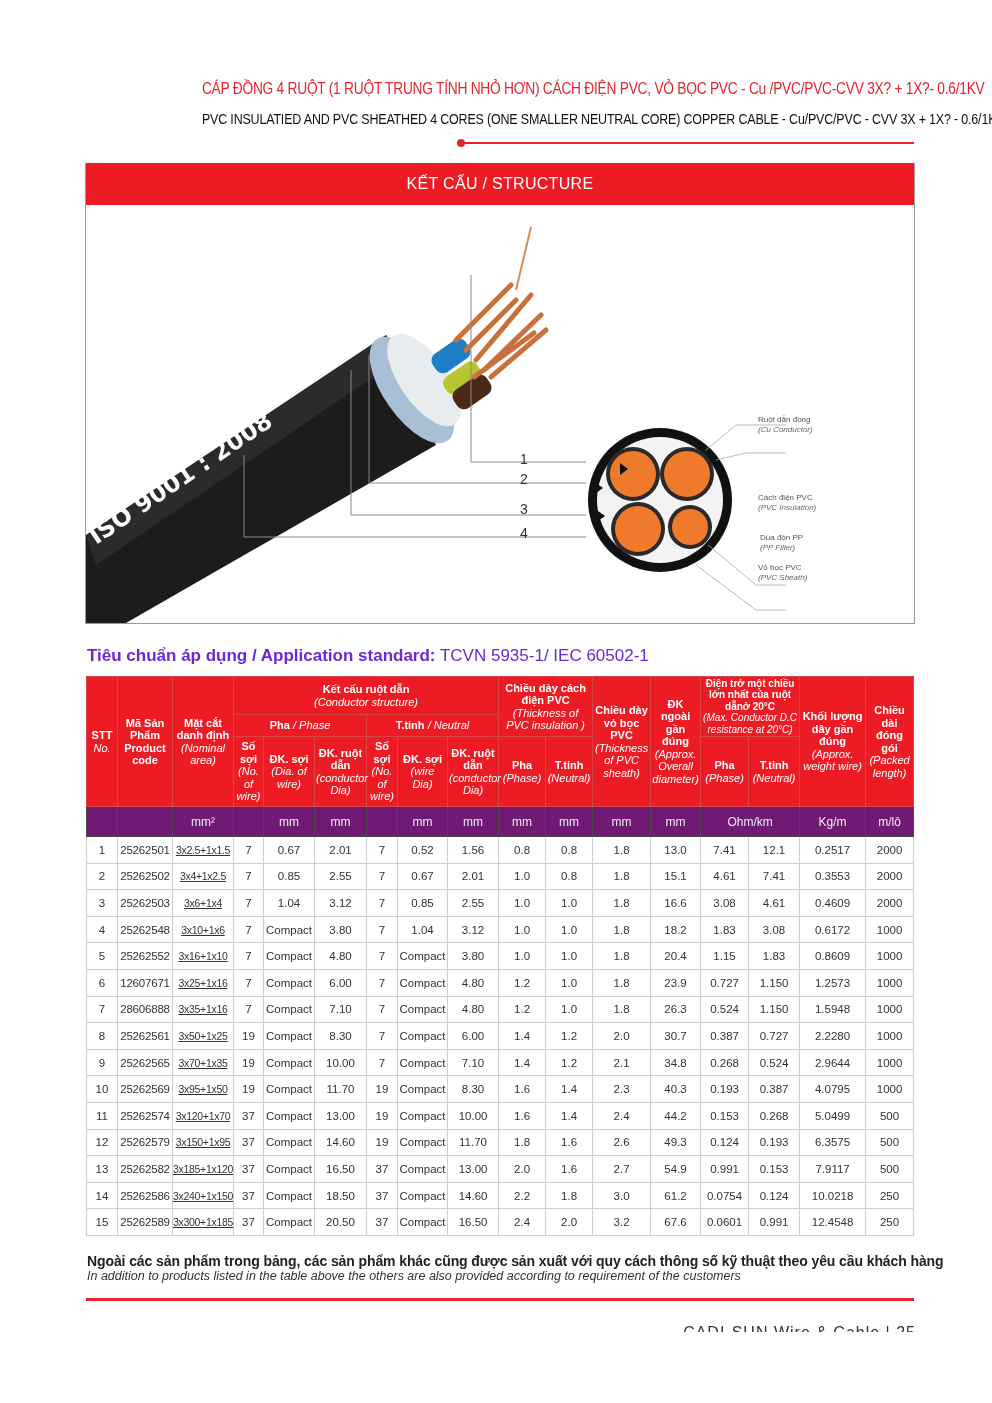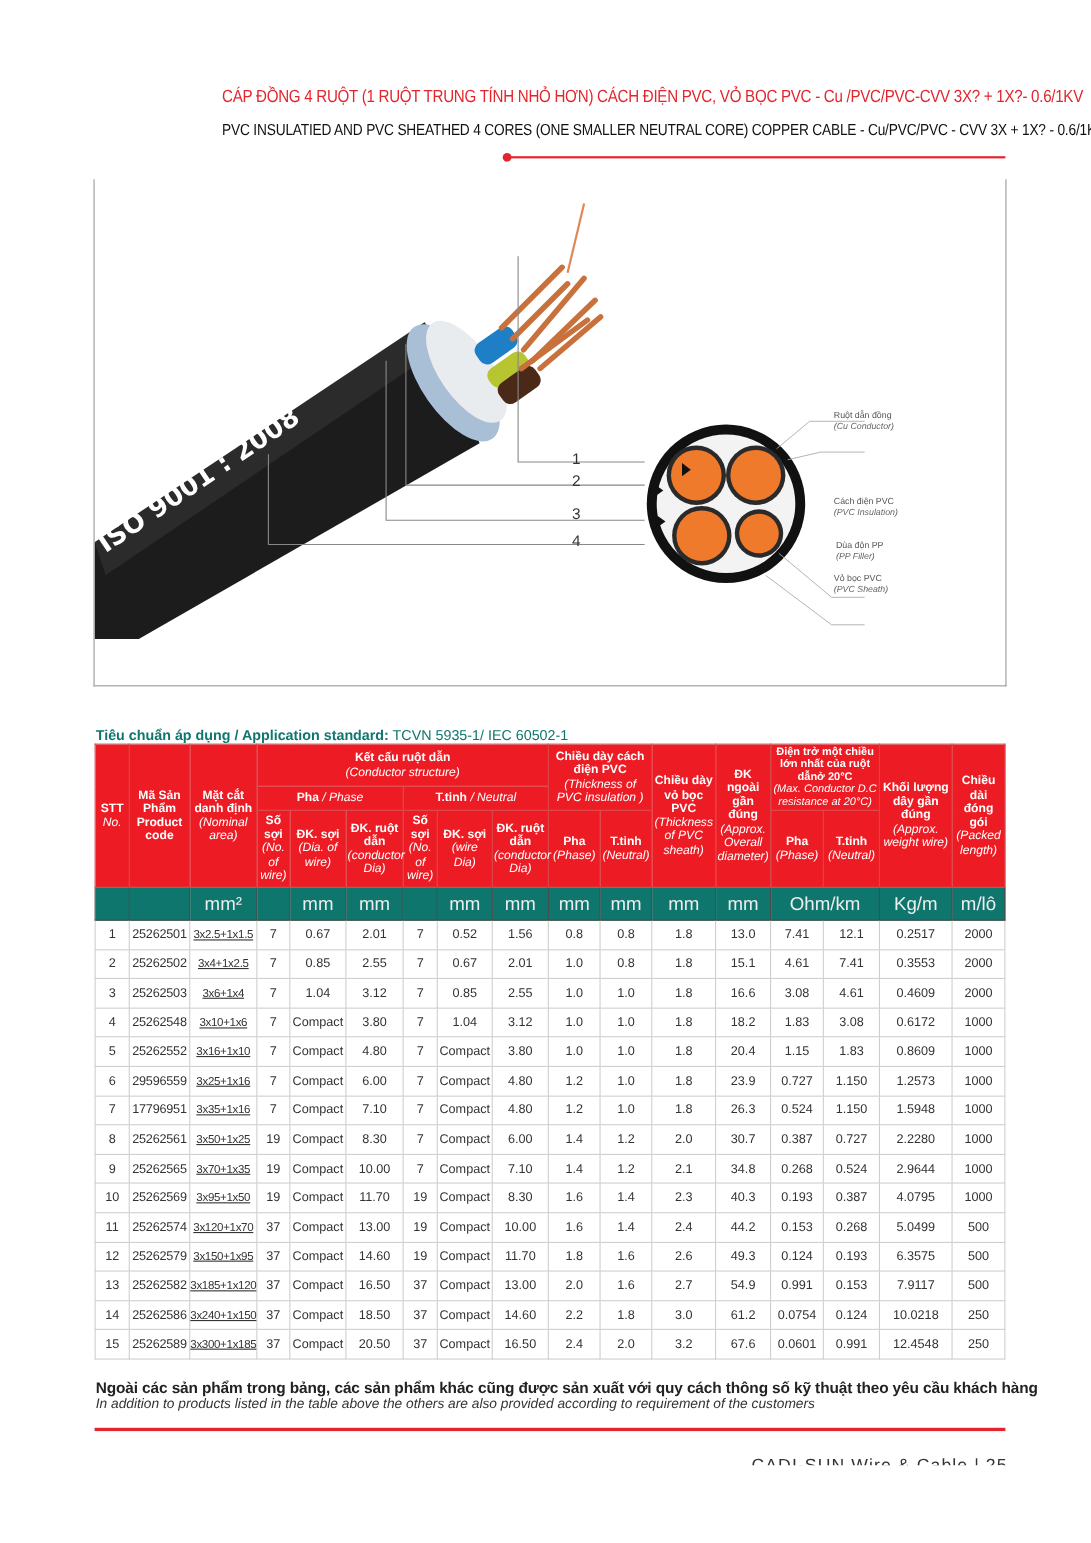--- a/index.html
+++ b/index.html
@@ -10,45 +10,46 @@
   .title-dot { position:absolute; left:457px; top:139px; width:8px; height:8px; border-radius:50%; background:#e3262d; }
 
   .structure { position:absolute; left:85px; top:163px; width:828px; height:460px; border:1px solid #999; border-top:none; background:#fff; }
   .structure-head { height:42px; background:#ed1c24; color:#fff; font-size:16px; text-align:center; line-height:42px; letter-spacing:0.3px; }
   .structure-body { position:relative; height:418px; }
   .structure-body svg { position:absolute; left:0; top:0; }
   .lbl { position:absolute; font-size:8px; color:#555; line-height:10px; text-align:left; }
   .lbl i { color:#666; }
   .num { position:absolute; font-size:14px; color:#333; }
 
-  .std { position:absolute; left:87px; top:646px; font-size:13px; color:#0f766e;margin-top:15px; }
+  .std { position:absolute; left:87px; top:646px; font-size:17px; color:#6d28d9; }
   .std b { font-weight:bold; }
 
   table.spec { position:absolute; left:86px; top:676px; width:828px; border-collapse:collapse; table-layout:fixed; font-size:11.5px; }
   table.spec th { background:#ed1c24; color:#fff; font-weight:bold; font-size:11px; line-height:12.5px; border:1px solid #d84548; padding:0 1px; vertical-align:middle; text-align:center; }
   table.spec th i { font-weight:normal; font-style:italic; }
-  table.spec tr.units td { background:#0f766e; color:#eee; height:27px; border:1px solid #4a4a4a; text-align:center; font-size:17px; }
+  table.spec tr.units td { background:#701a75; color:#eee; height:27px; border:1px solid #4a4a4a; text-align:center; font-size:12px; }
   table.spec tbody td { height:25.6px; border:1px solid #cfcfcf; text-align:center; color:#333; font-size:11.5px; padding:0; }
   table.spec tbody td.area { font-size:10.5px; letter-spacing:-0.3px;text-decoration:underline; }
   table.spec tbody td.code { letter-spacing:-0.2px; }
 
   .note-vn { position:absolute; left:87px; top:1253px; font-size:14px; font-weight:bold; color:#222; letter-spacing:-0.1px; }
   .note-en { position:absolute; left:87px; top:1269px; font-size:12.5px; font-style:italic; color:#333; }
   .bottom-rule { position:absolute; left:86px; top:1298px; width:828px; height:3px; background:#e3262d; }
   .footer { position:absolute; right:76px; top:1323px; font-size:16px; color:#333; height:9px; overflow:hidden; line-height:20px; letter-spacing:1px; }
 </style>
 </head>
 <body>
 
 <div class="title-vn">CÁP ĐỒNG 4 RUỘT (1 RUỘT TRUNG TÍNH NHỎ HƠN) CÁCH ĐIỆN PVC, VỎ BỌC PVC - Cu /PVC/PVC-CVV 3X? + 1X?- 0.6/1KV</div>
 <div class="title-en">PVC INSULATIED AND PVC SHEATHED 4 CORES (ONE SMALLER NEUTRAL CORE) COPPER CABLE - Cu/PVC/PVC - CVV 3X + 1X? - 0.6/1KV</div>
 <div class="title-dot"></div>
 <div class="title-rule"></div>
 
 <section class="structure">
+  <div class="structure-head">KẾT CẤU / STRUCTURE</div>
   <div class="structure-body">
     <svg width="828" height="418" viewBox="0 0 828 418">
 
       <polygon points="0,330 0,418 40,418 350,240 300,130" fill="#1c1c1c"></polygon>
       <polygon points="0,330 300,130 320,150 10,360" fill="#3a3a3a" opacity="0.5"></polygon>
 
       <ellipse cx="326" cy="185" rx="28" ry="62" transform="rotate(-35 326 185)" fill="#a9bfd6"></ellipse>
       <ellipse cx="338" cy="175" rx="24" ry="54" transform="rotate(-35 338 175)" fill="#e9ecef"></ellipse>
 
       <rect x="345" y="140" width="40" height="22" rx="8" transform="rotate(-35 365 151)" fill="#1e7fc6"></rect>
@@ -268,40 +269,40 @@
         <td>1.0</td>
         <td>1.8</td>
         <td>20.4</td>
         <td>1.15</td>
         <td>1.83</td>
         <td>0.8609</td>
         <td>1000</td>
       </tr>
       <tr>
         <td>6</td>
-        <td class="code">29596559</td>
+        <td class="code">12607671</td>
         <td class="area">3x25+1x16</td>
         <td>7</td>
         <td>Compact</td>
         <td>6.00</td>
         <td>7</td>
         <td>Compact</td>
         <td>4.80</td>
         <td>1.2</td>
         <td>1.0</td>
         <td>1.8</td>
         <td>23.9</td>
         <td>0.727</td>
         <td>1.150</td>
         <td>1.2573</td>
         <td>1000</td>
       </tr>
       <tr>
         <td>7</td>
-        <td class="code">17796951</td>
+        <td class="code">28606888</td>
         <td class="area">3x35+1x16</td>
         <td>7</td>
         <td>Compact</td>
         <td>7.10</td>
         <td>7</td>
         <td>Compact</td>
         <td>4.80</td>
         <td>1.2</td>
         <td>1.0</td>
         <td>1.8</td>

